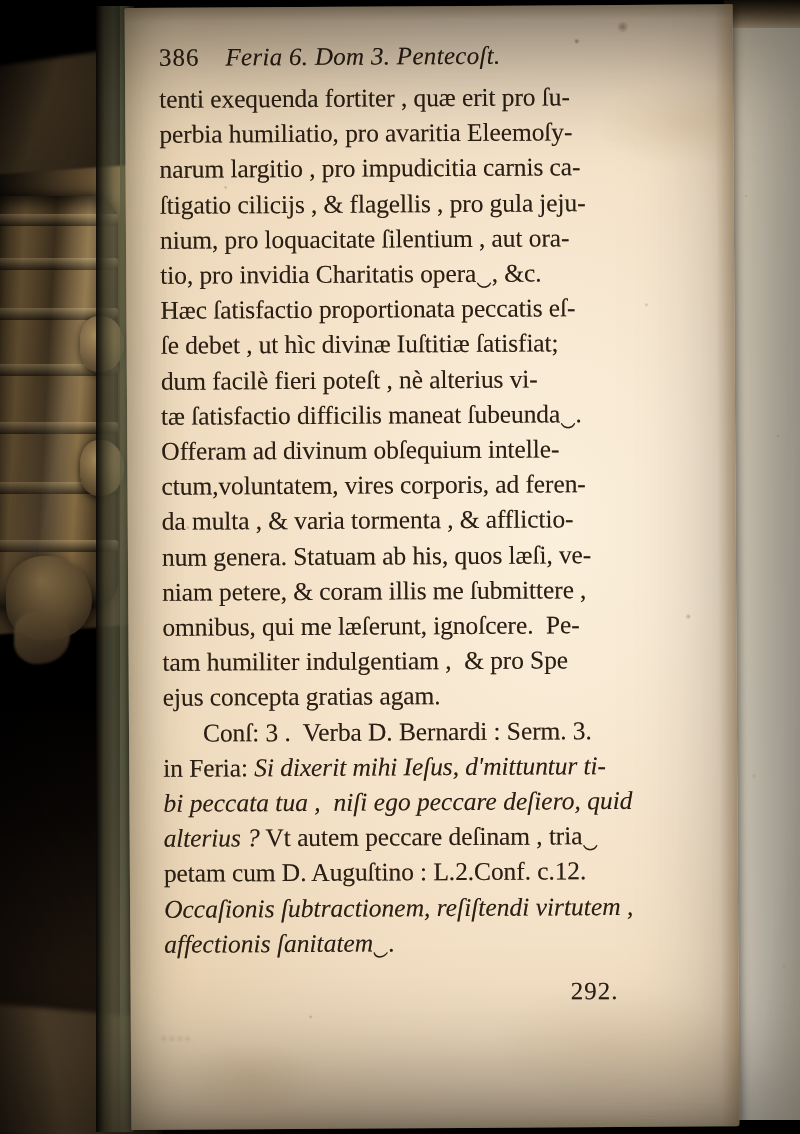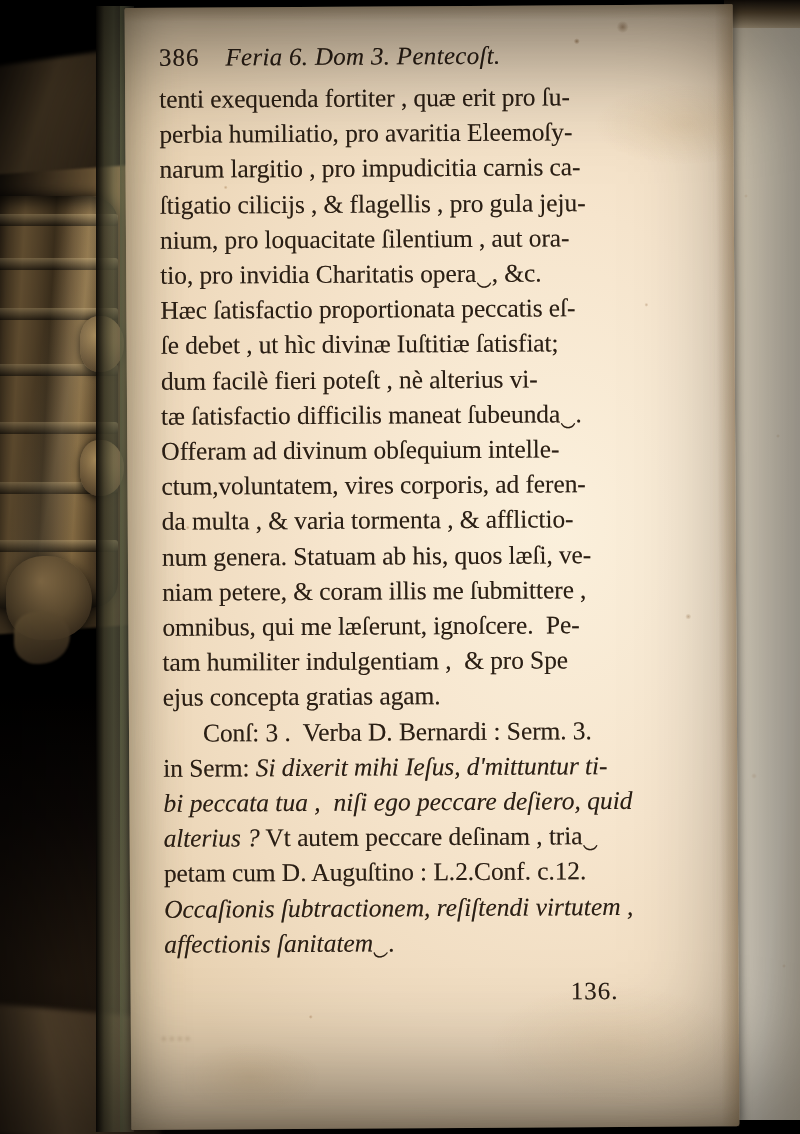--- a/index.html
+++ b/index.html
@@ -200,34 +200,34 @@
         <div class="body-line">num genera. Statuam ab his, quos læſi, ve-</div>
         <div class="body-line">niam petere, &amp; coram illis me ſubmittere ,</div>
         <div class="body-line">omnibus, qui me læſerunt, ignoſcere.  Pe-</div>
         <div class="body-line">tam humiliter indulgentiam ,  &amp; pro Spe</div>
         <div class="body-line">ejus concepta gratias agam.</div>
       </div>
 
       <div>
         <div class="body-line"><span class="indent"></span><span>Conſ: 3 .  Verba D. Bernardi : Serm. 3.</span></div>
 
-        <div class="body-line"><span>in Serm:</span><span class="ital"> Si dixerit mihi Ieſus, d'mittuntur ti-</span></div>
+        <div class="body-line"><span>in Feria:</span><span class="ital"> Si dixerit mihi Ieſus, d'mittuntur ti-</span></div>
 
         <div class="ital-line">bi peccata tua ,  niſi ego peccare deſiero, quid</div>
 
         <div class="body-line"><span class="ital">alterius ?</span><span> Vt autem peccare deſinam , tria‿</span></div>
 
         <div class="body-line">petam cum D. Auguſtino : L.2.Conf. c.12.</div>
 
         <div class="ital-line">Occaſionis ſubtractionem, reſiſtendi virtutem ,</div>
 
         <div class="ital-line">affectionis ſanitatem‿.</div>
       </div>
 
     </div>
 
-    <div class="sig">136.</div>
+    <div class="sig">292.</div>
 
     <div class="ghost-mark">••••</div>
   </div>
 
   <div class="vignette"></div>
 </div>
 
 </body></html>

